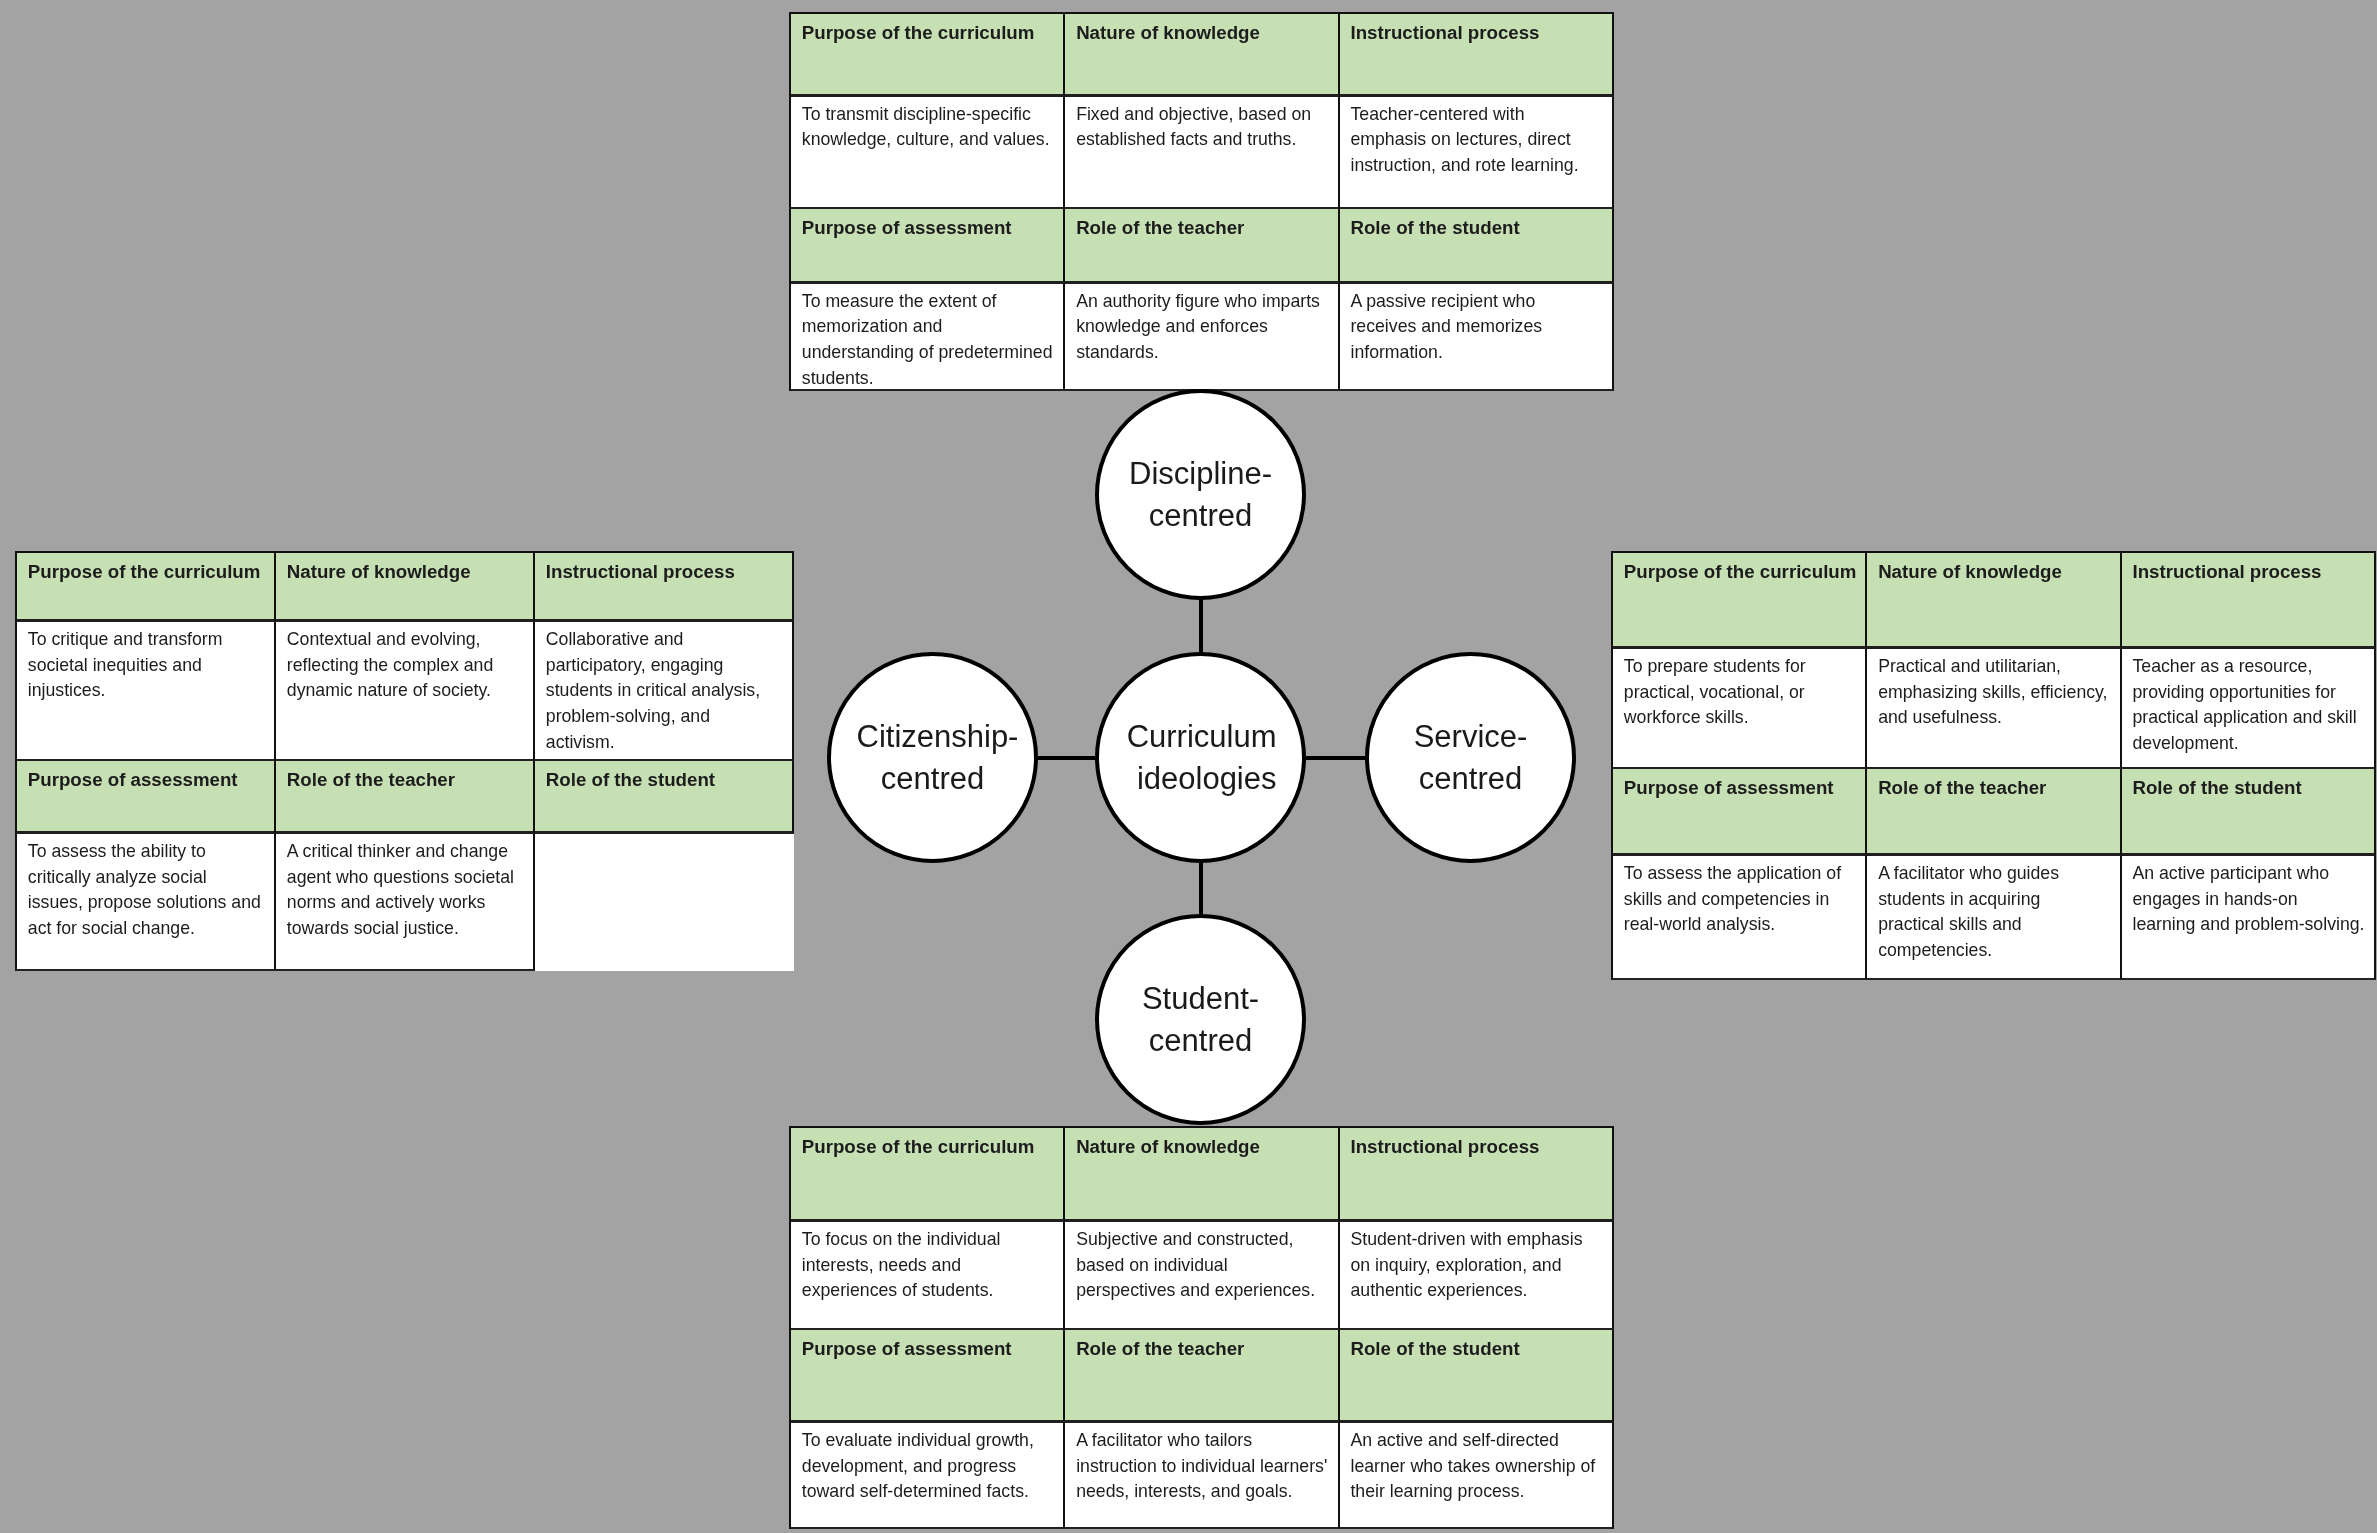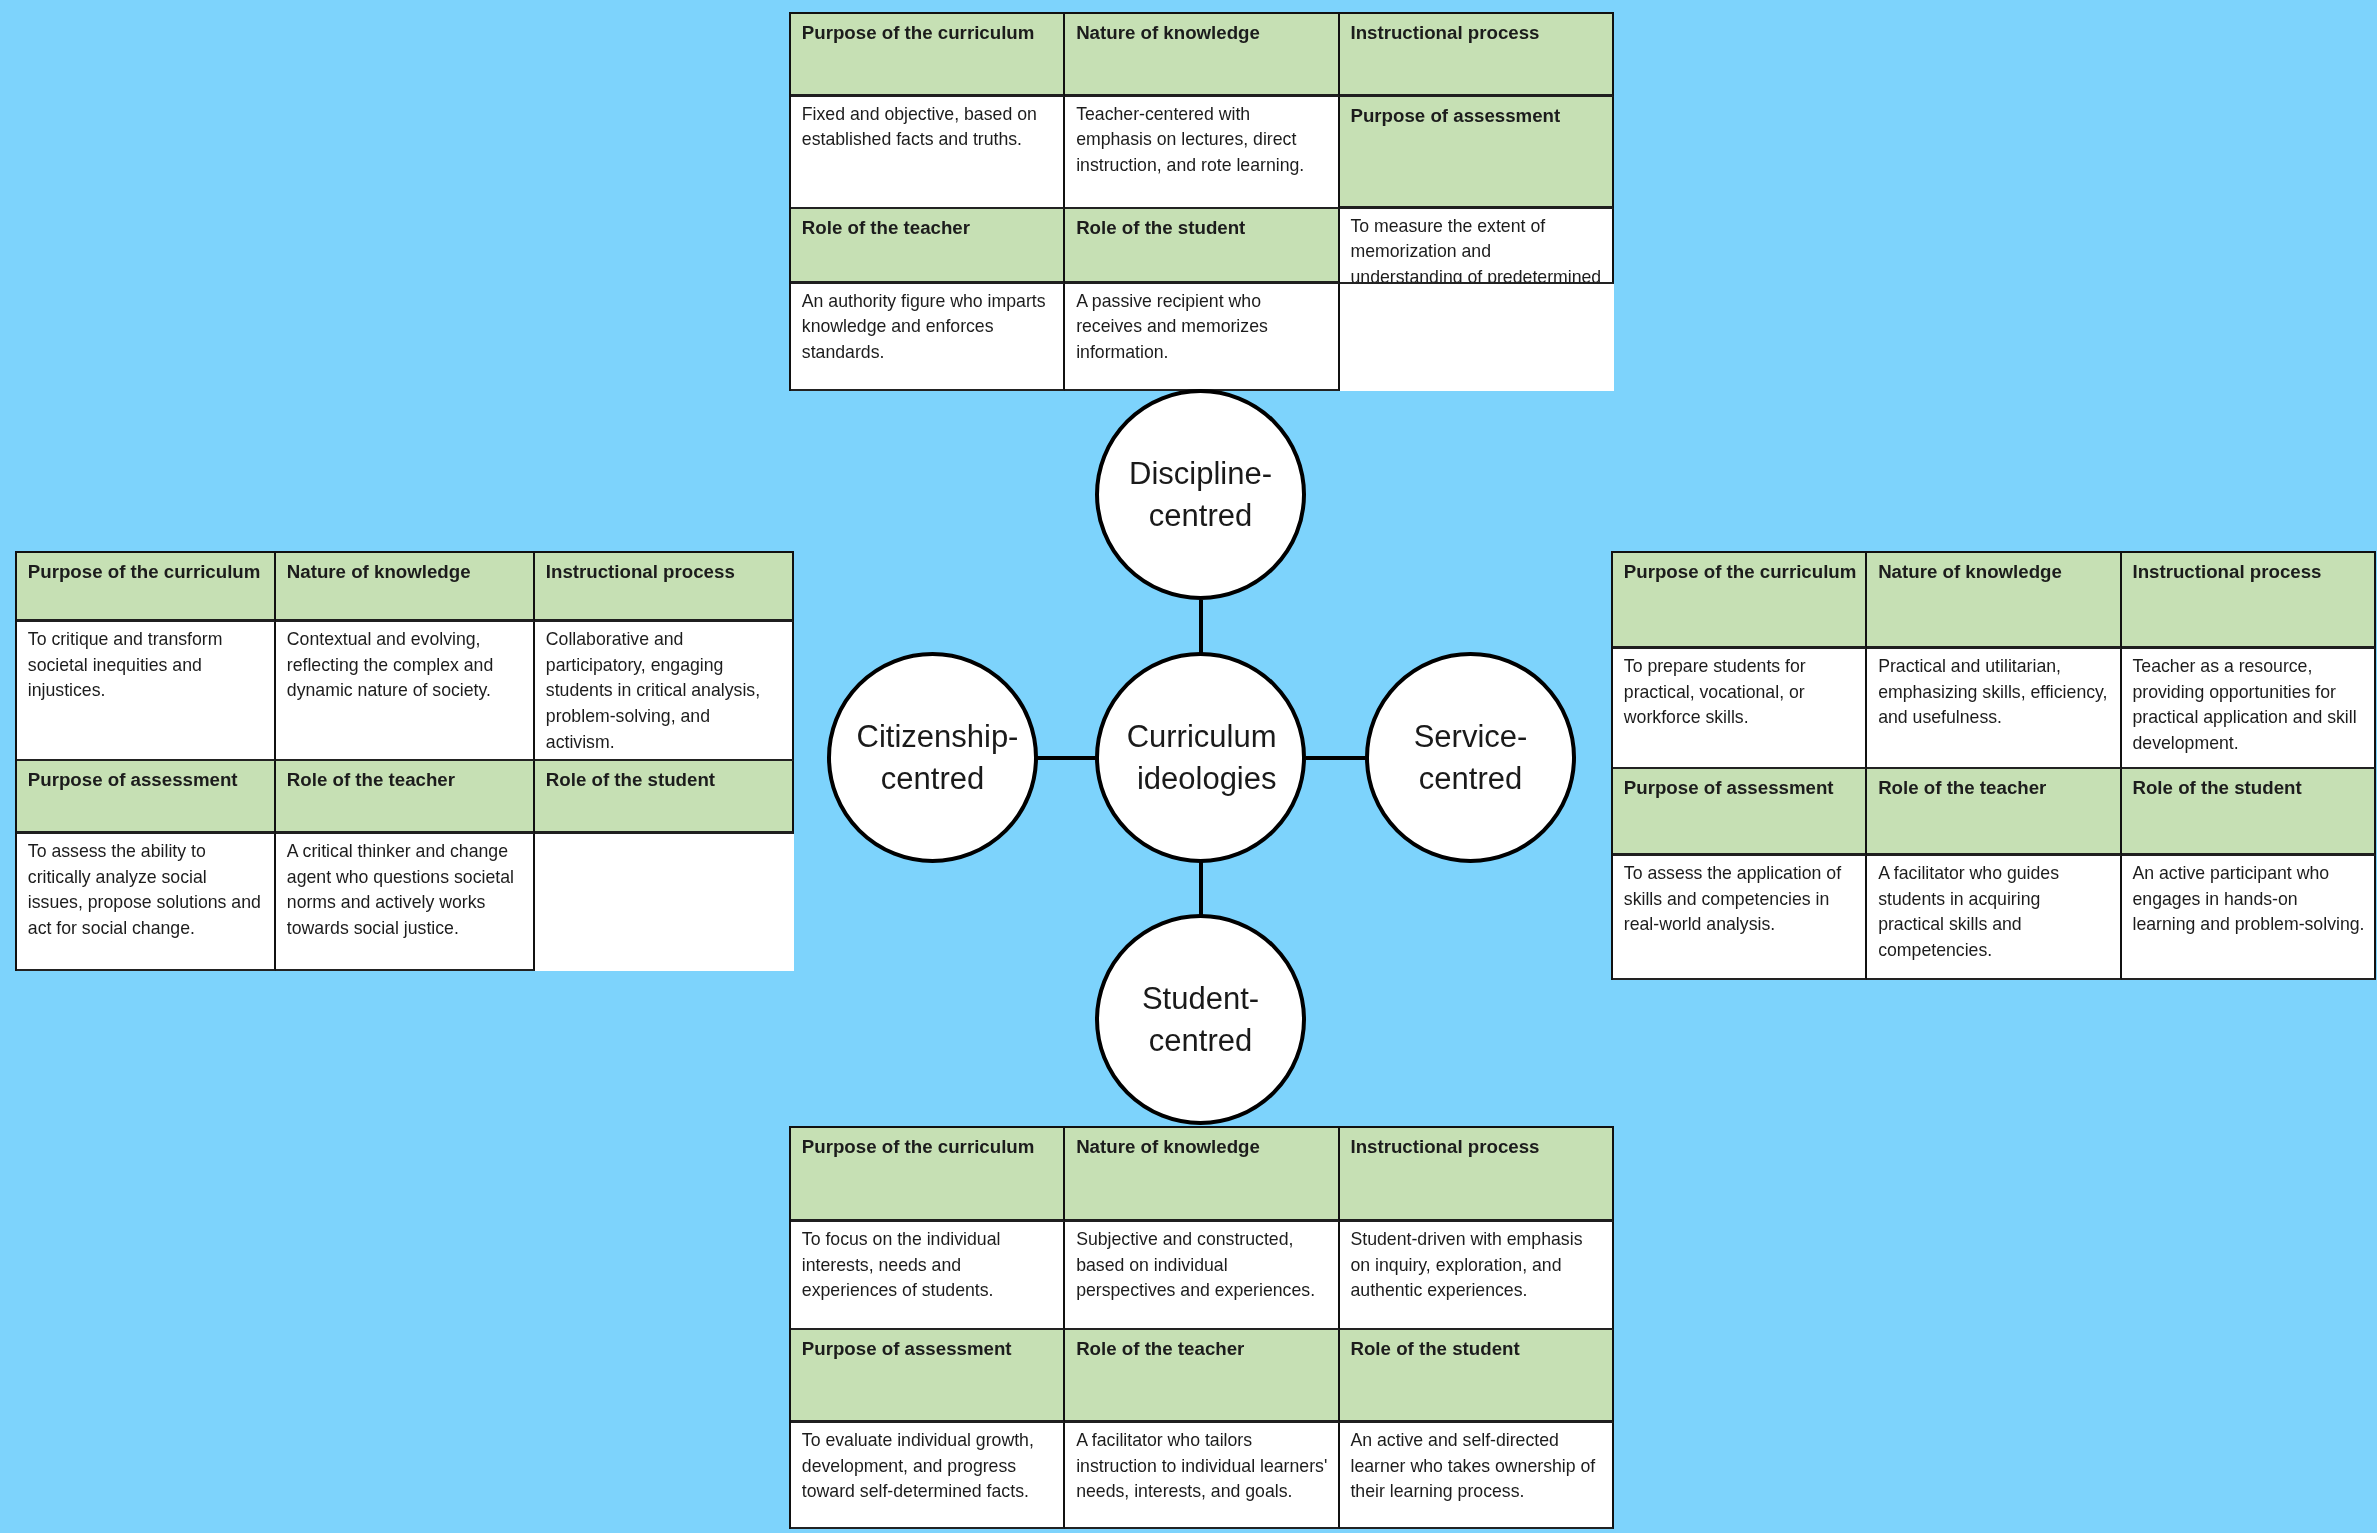--- a/index.html
+++ b/index.html
@@ -1,21 +1,21 @@
 <!DOCTYPE html>
 <html style="font-size:7.9px"><head>
 <meta charset="utf-8">
 <title>Curriculum ideologies diagram</title>
 <style>
   html, body { margin: 0; padding: 0; background: #ffffff; }
   #canvas {
     position: relative;
     width: 2377px;
     height: 1534px;
-    background: #7dd3fc;
+    background: #a3a3a3;
     font-family: "Liberation Sans", sans-serif;
     color: #1c1c1c;
     overflow: hidden;
   }
 
   
   .ctable {
     position: absolute;
     display: grid;
     grid-template-columns: repeat(3, 1fr);
@@ -71,20 +71,21 @@
 </style>
 </head>
 <body>
 
 <div id="canvas">
 
   <div class="ctable" style="left:789px; top:11.8px; width:825px; grid-template-rows:83px 112px 75px 107px;">
     <div class="cell hcell">Purpose of the curriculum</div>
     <div class="cell hcell">Nature of knowledge</div>
     <div class="cell hcell">Instructional process</div>
+    <div class="cell">To transmit discipline-specific knowledge, culture, and values.</div>
     <div class="cell">Fixed and objective, based on established facts and truths.</div>
     <div class="cell">Teacher-centered with emphasis on lectures, direct instruction, and rote learning.</div>
     <div class="cell hcell">Purpose of assessment</div>
     <div class="cell hcell">Role of the teacher</div>
     <div class="cell hcell">Role of the student</div>
     <div class="cell">To measure the extent of memorization and understanding of predetermined students.</div>
     <div class="cell">An authority figure who imparts knowledge and enforces standards.</div>
     <div class="cell">A passive recipient who receives and memorizes information.</div>
   </div>
 

